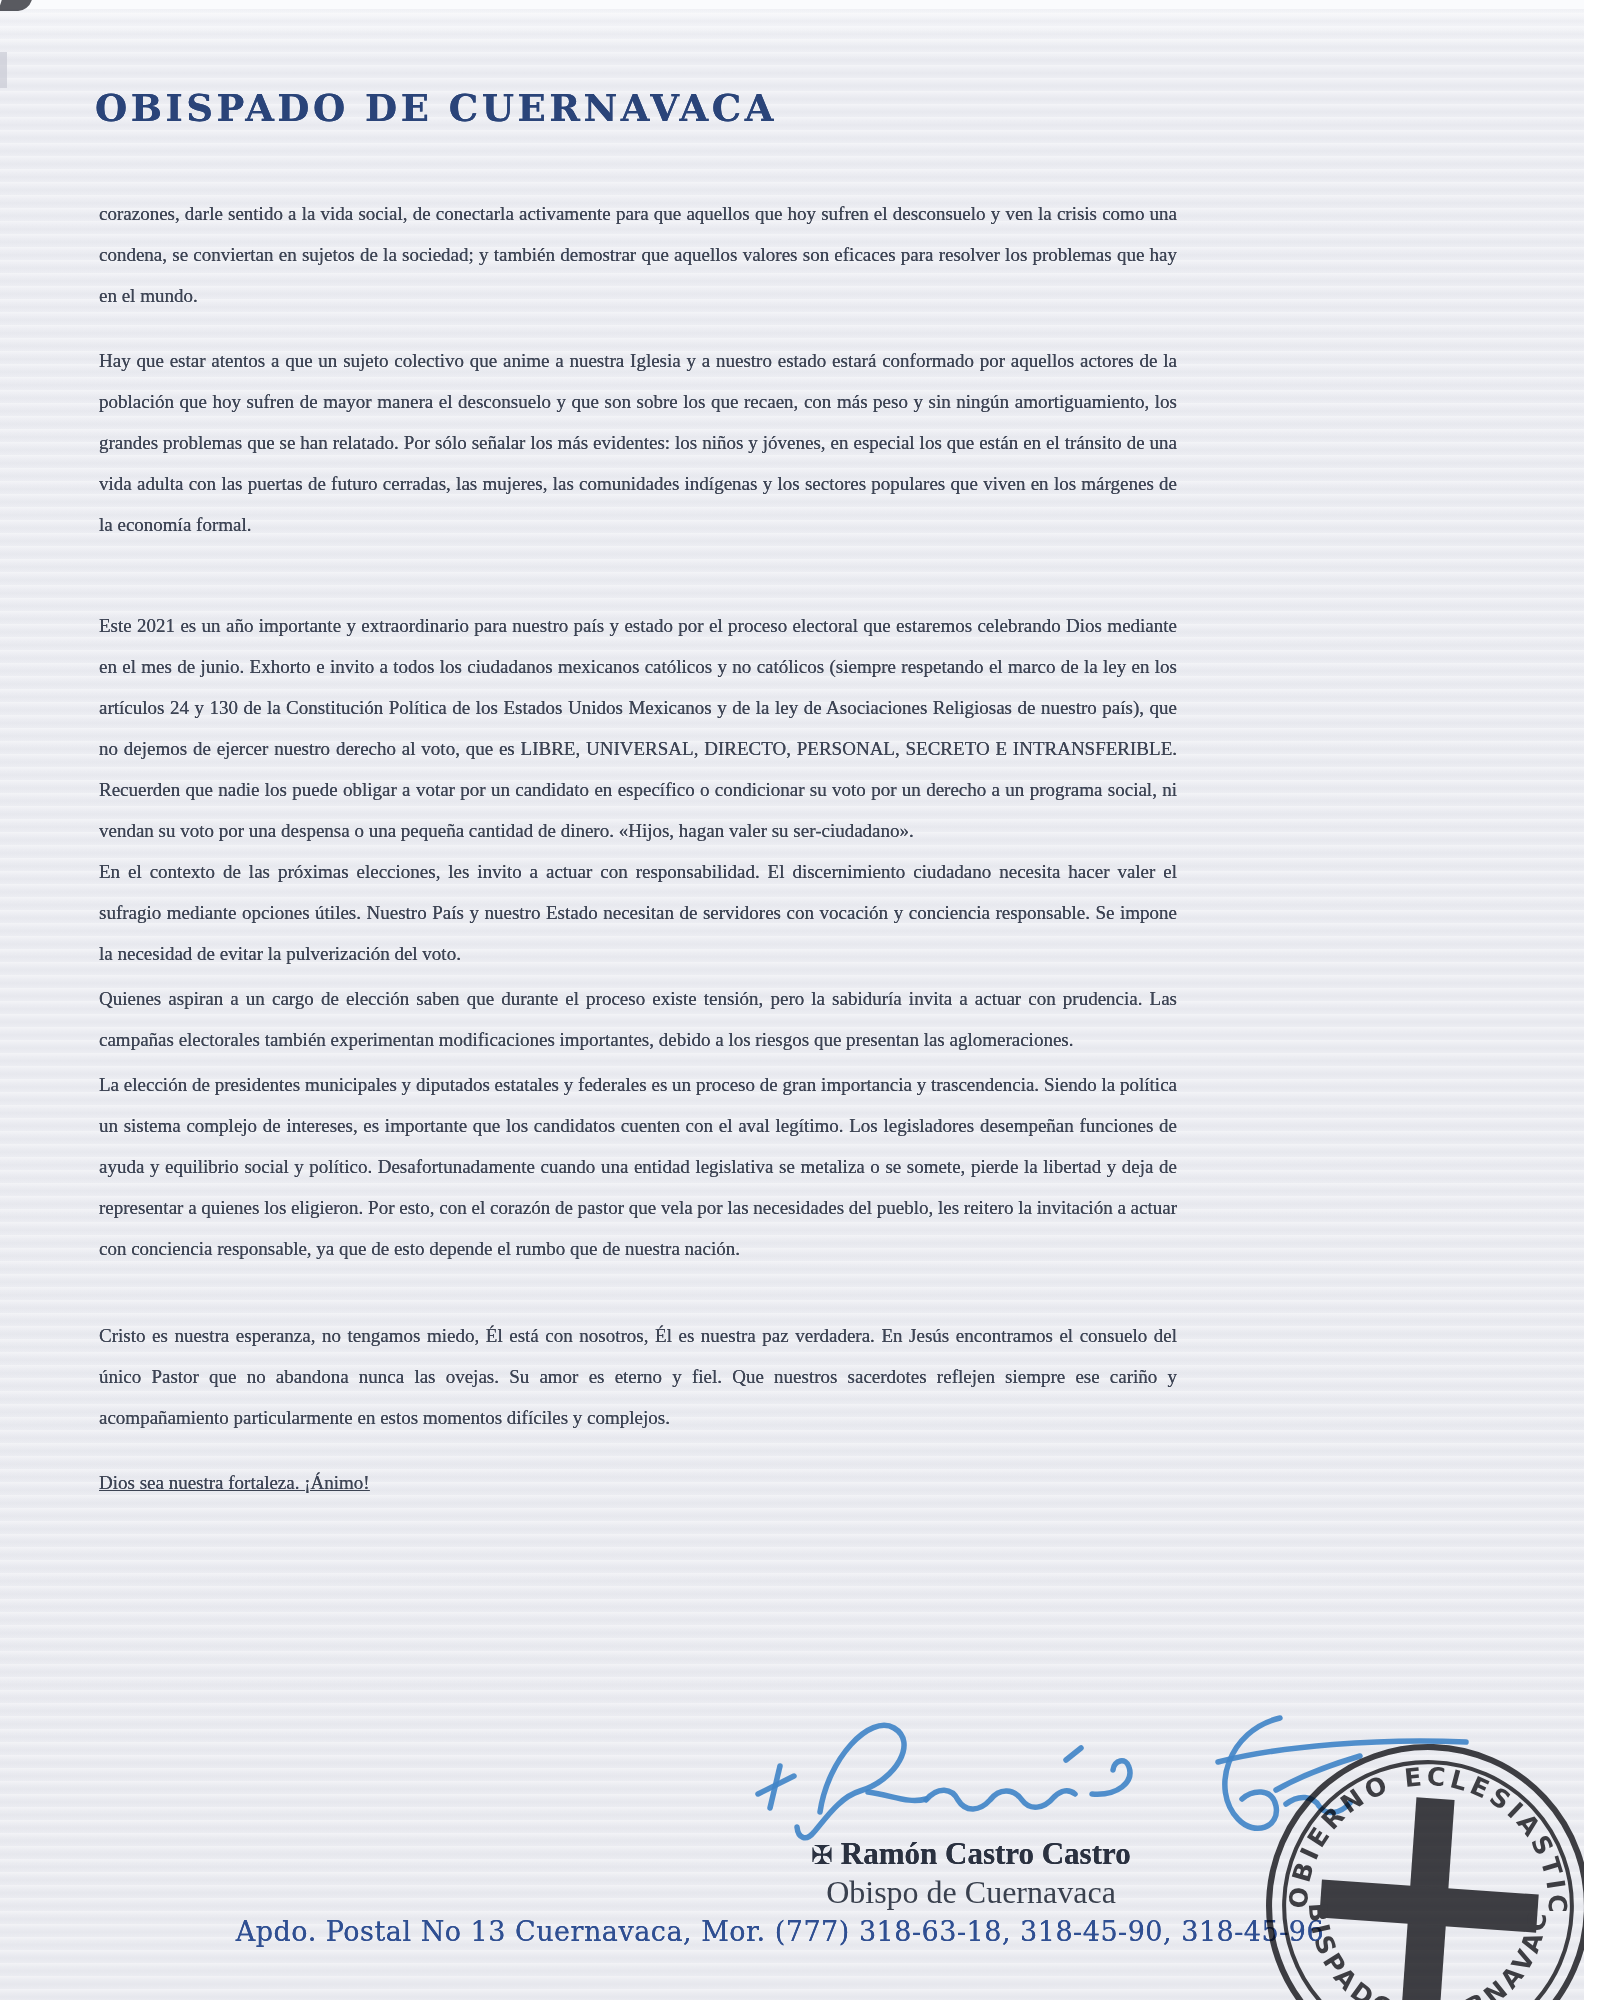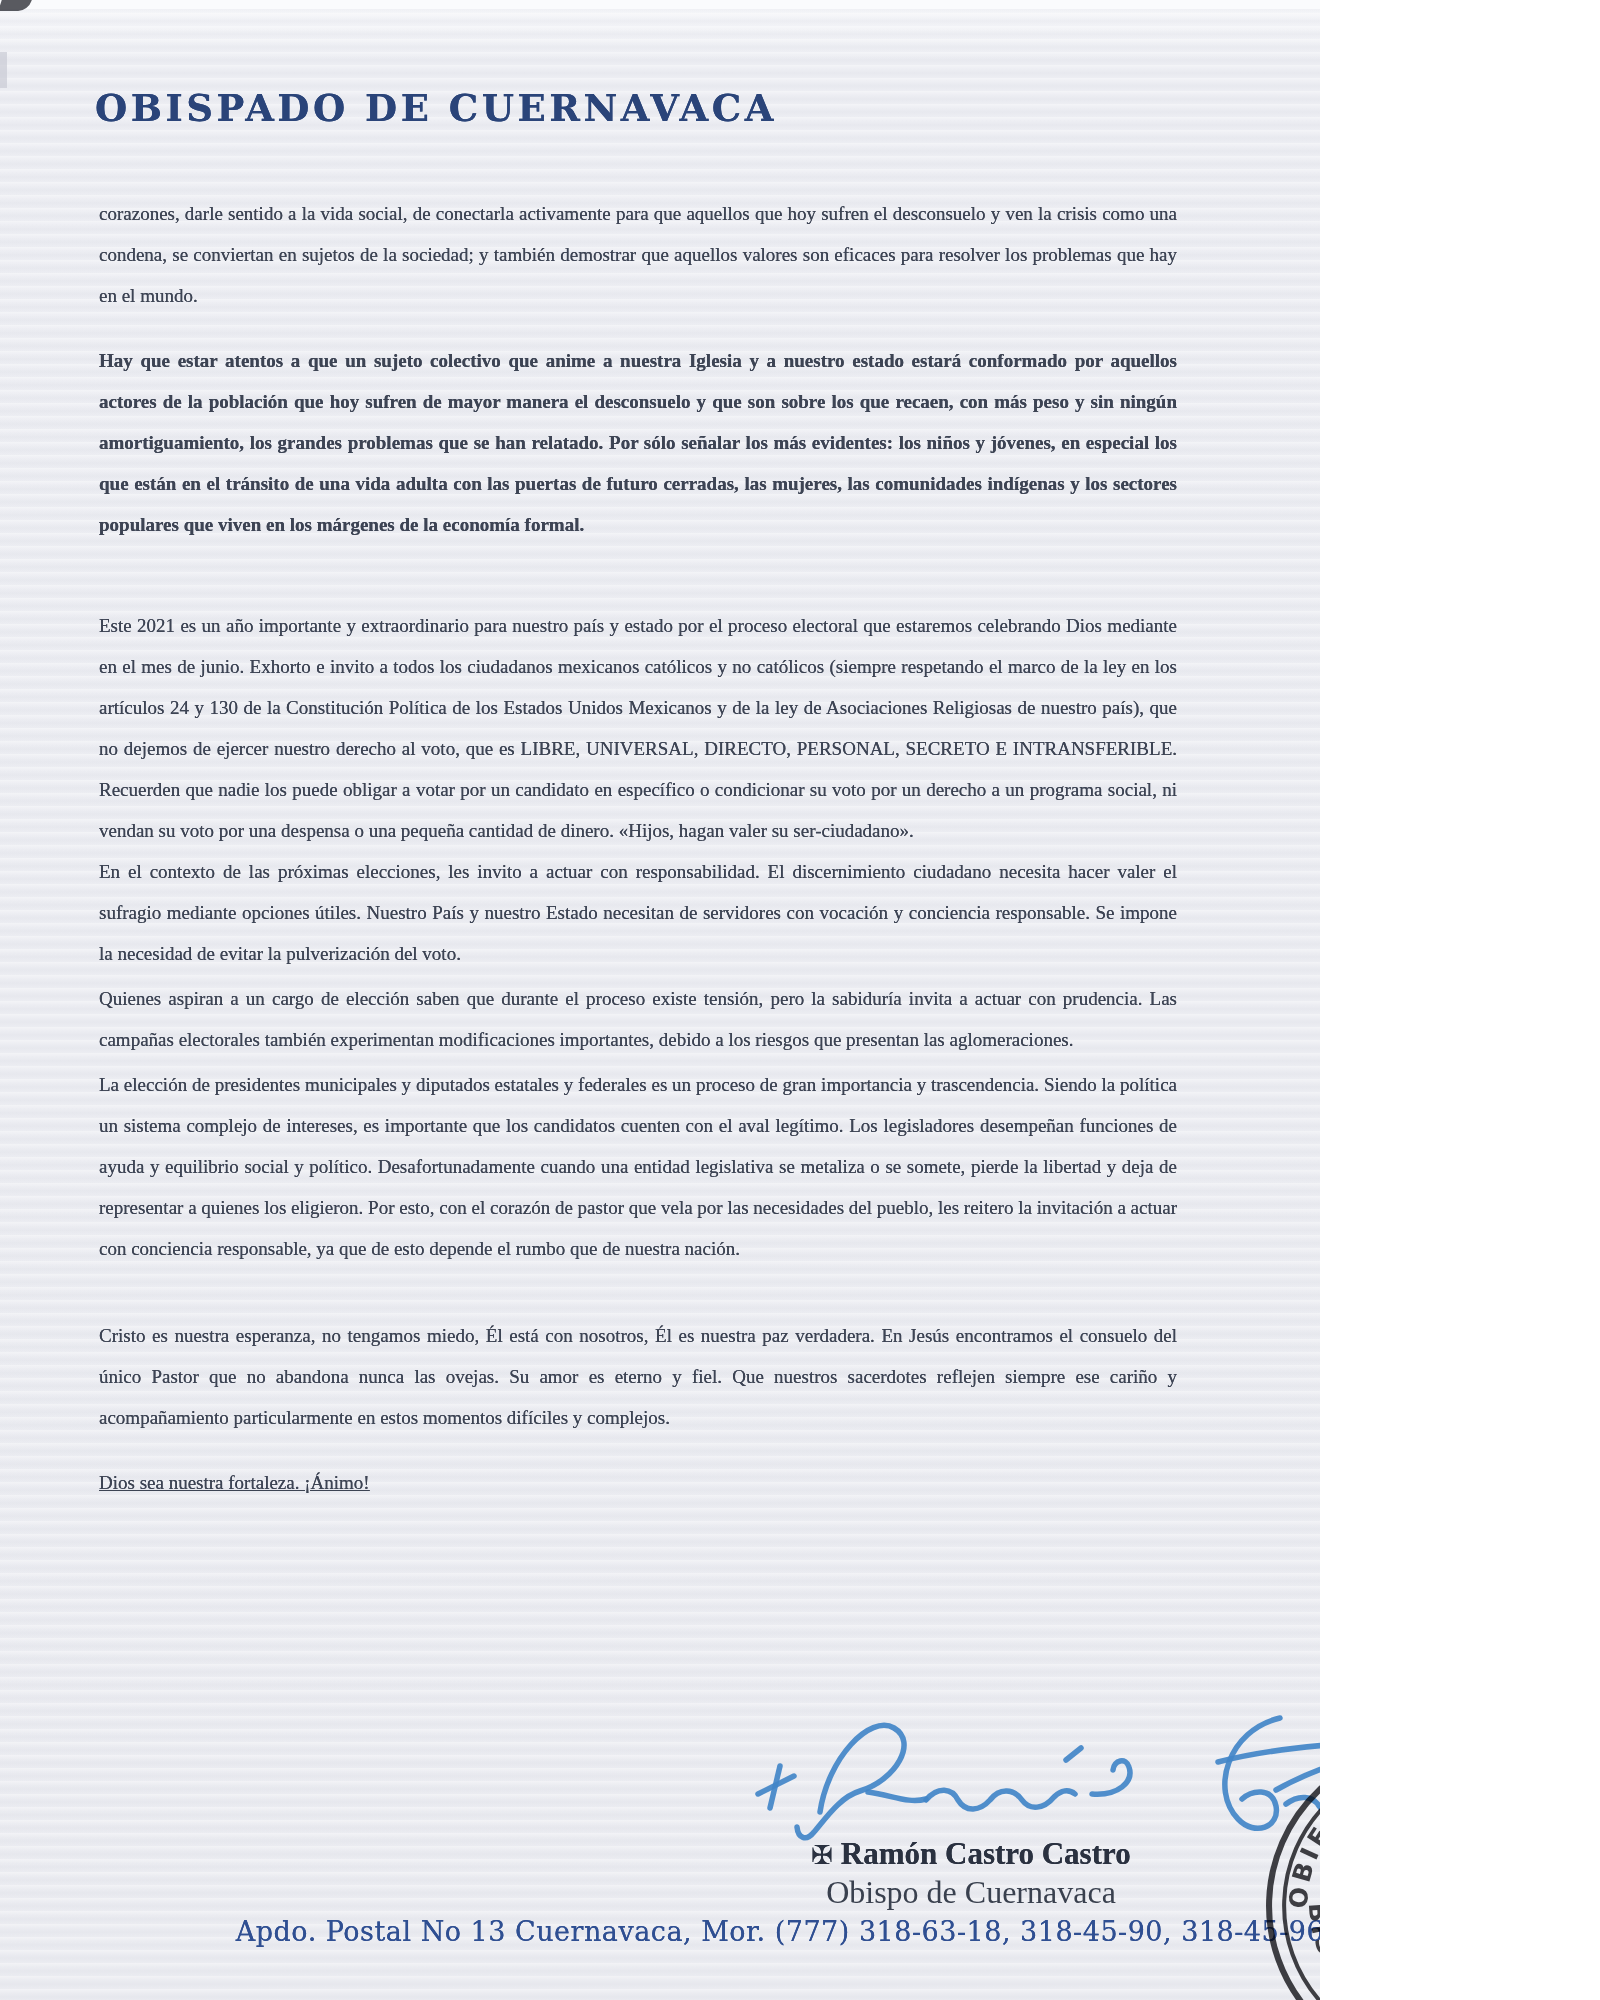--- a/index.html
+++ b/index.html
@@ -1,18 +1,18 @@
 <!DOCTYPE html>
 <html><head>
 <meta charset="utf-8">
 <style>
   html,body{margin:0;padding:0;}
   #page{
     position:relative;
-    width:1320px;height:2000px;
+    width:1584px;height:2000px;
     overflow:hidden;
     background-color:#edeef3;
     background-image:
       repeating-linear-gradient(180deg,
         rgba(255,255,255,.38) 0px, rgba(255,255,255,0) 4px,
         rgba(213,215,224,.22) 8px, rgba(255,255,255,0) 13px),
       linear-gradient(180deg,#f6f7fa 0px,#edeef3 60px,#ebecf1 100%);
     font-family:"Liberation Serif", serif;
   }
   .top-strip{position:absolute;left:0;top:0;width:1600px;height:9px;background:#fafbfd;}
@@ -29,21 +29,21 @@
   }
 
   .body-text{
     position:absolute;left:99px;top:193px;width:1078px;
     font-size:19px;line-height:41px;
     color:#3d4454;text-shadow:0 0 .45px #3d4454;
     text-align:justify;
   }
   .body-text p{margin:0;}
   .mb-sm{margin-bottom:24px !important;}
-  .mb-lg{margin-bottom:60px !important;font-weight:bold;}
+  .mb-lg{margin-bottom:60px !important;}
   .mb-md{margin-bottom:46px !important;}
   .mb-0{margin-bottom:0 !important;}
   .mt-xs{margin-top:4px !important;}
   .mt-sm{margin-top:18px !important;text-decoration:underline;}
 
   .signature-svg{position:absolute;left:720px;top:1698px;width:760px;height:170px;}
   .signature-svg path{stroke:#4285c8;stroke-width:5.5;fill:none;
     stroke-linecap:round;stroke-linejoin:round;opacity:.92;}
 
   .sign-block{

